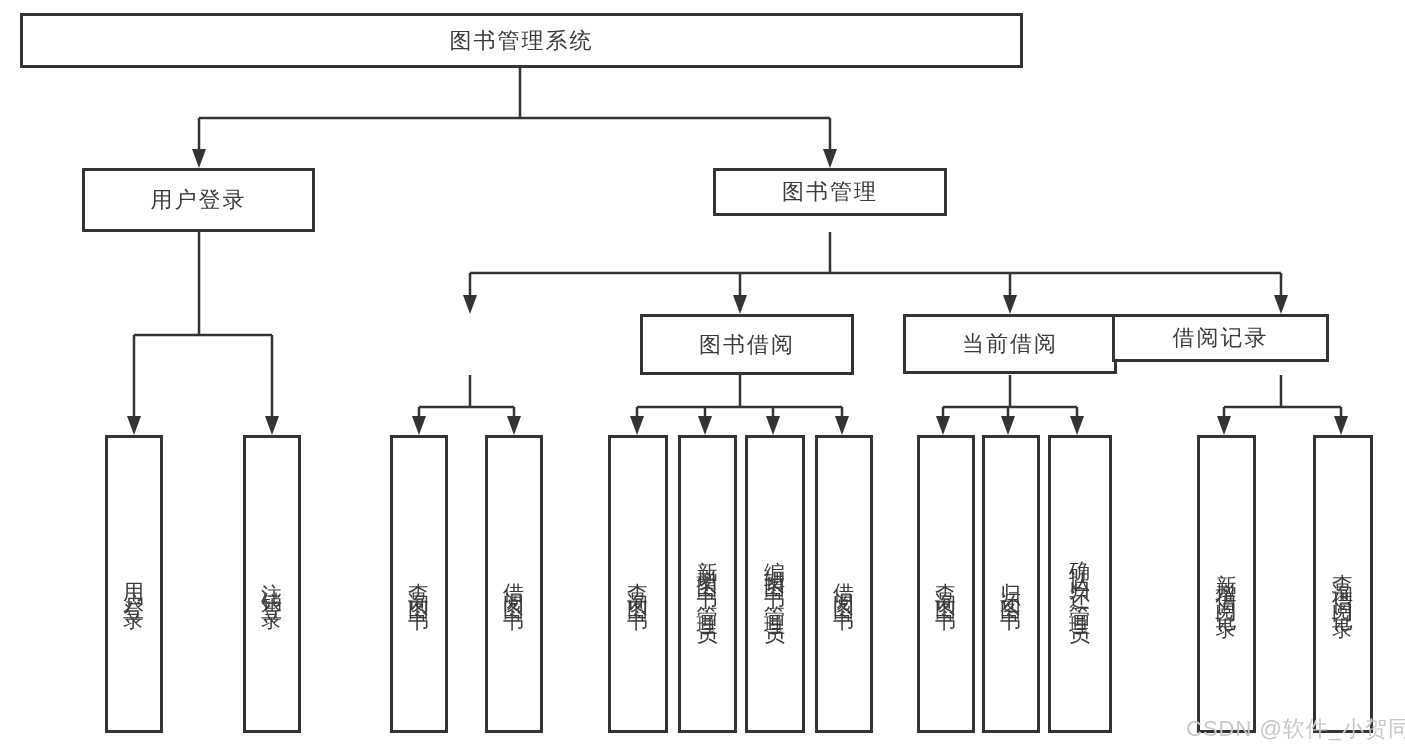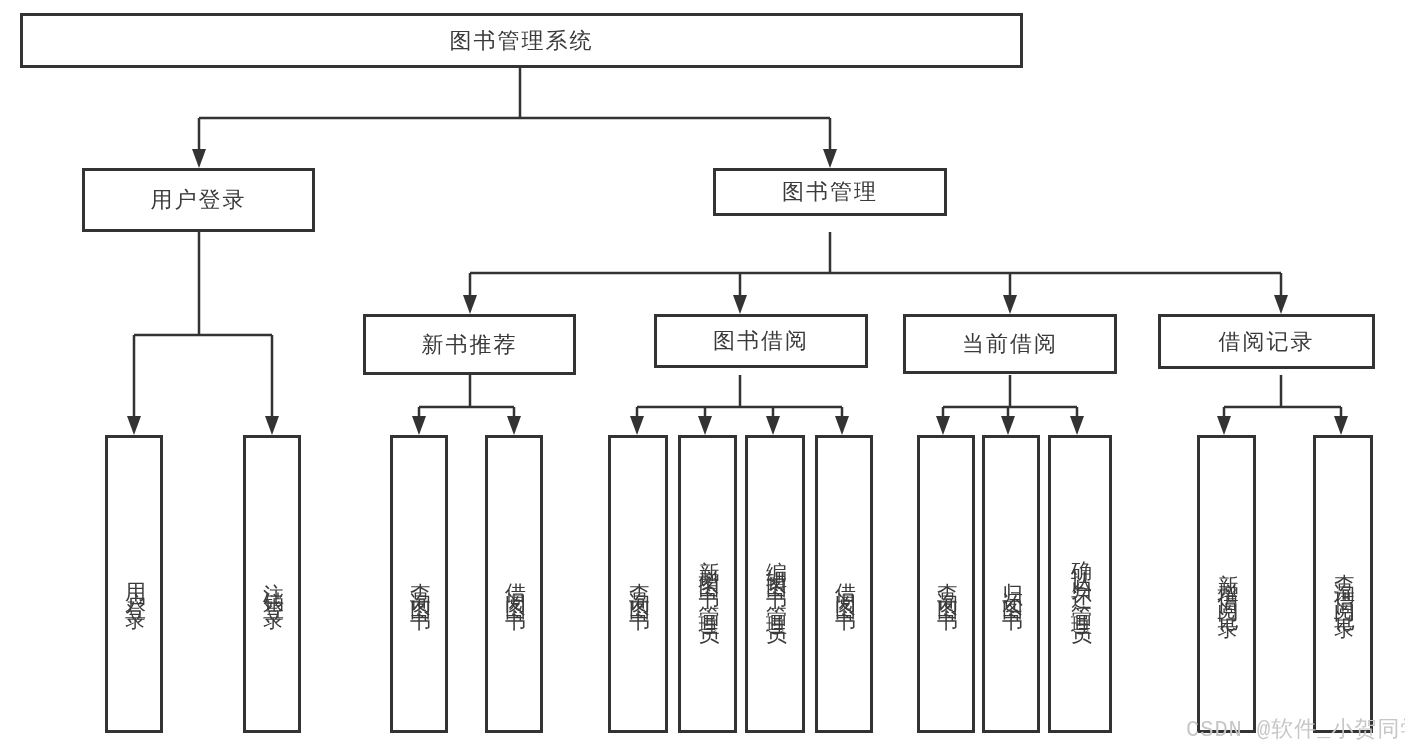--- a/index.html
+++ b/index.html
@@ -1,21 +1,21 @@
 <!DOCTYPE html>
 <html><head>
 <meta charset="utf-8">
 <style>
   html, body { margin: 0; padding: 0; background: #ffffff; }
   .canvas {
     position: relative;
     width: 1405px;
     height: 747px;
     background: #ffffff;
-    font-family: Liberation Mono, monospace;
+    font-family: Liberation Sans, sans-serif;
     overflow: hidden;
   }
   svg.connectors {
     position: absolute;
     left: 0; top: 0;
     width: 1405px; height: 747px;
     z-index: 1;
   }
   .hbox {
     position: absolute;
@@ -107,30 +107,27 @@
     <span class="lbl">图书管理系统</span>
   </div>
 
   <div class="hbox" style="left:82px; top:168px; width:233px; height:64px;">
     <span class="lbl">用户登录</span>
   </div>
   <div class="hbox" style="left:713px; top:168px; width:234px; height:48px;">
     <span class="lbl">图书管理</span>
   </div>
 
-  <div class="hbox" style="left:363px; top:314px; width:213px; height:61px;">
-    <span class="lbl">新书推荐</span>
-  </div>
-  <div class="hbox" style="left:654px; top:314px; width:214px; height:54px;text-align:center;">
+  <div class="hbox" style="left:640px; top:314px; width:214px; height:61px;text-align:center;">
     <span class="lbl">图书借阅</span>
   </div>
   <div class="hbox" style="left:903px; top:314px; width:214px; height:60px;">
     <span class="lbl">当前借阅</span>
   </div>
-  <div class="hbox" style="left:1158px; top:314px; width:217px; height:55px;align-items:center;">
+  <div class="hbox" style="left:1112px; top:314px; width:217px; height:48px;align-items:center;">
     <span class="lbl">借阅记录</span>
   </div>
 
   <div class="vbox" style="left:105px; width:58px;">
     <span class="lbl">用户登录</span>
   </div>
   <div class="vbox" style="left:243px; width:58px;">
     <span class="lbl">注销登录</span>
   </div>
 

